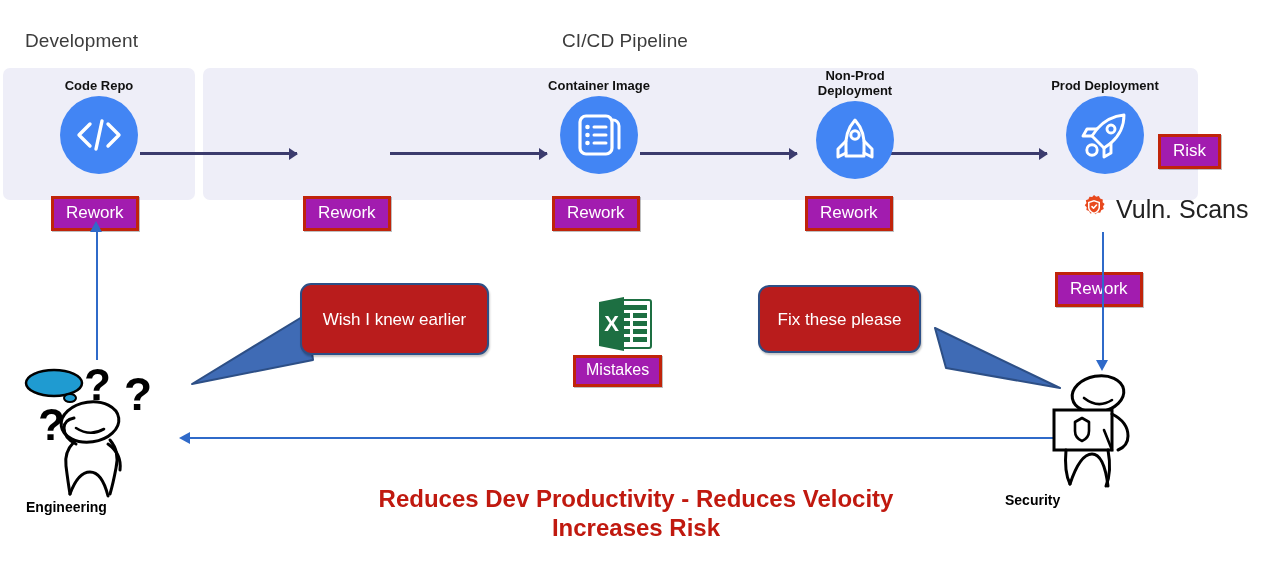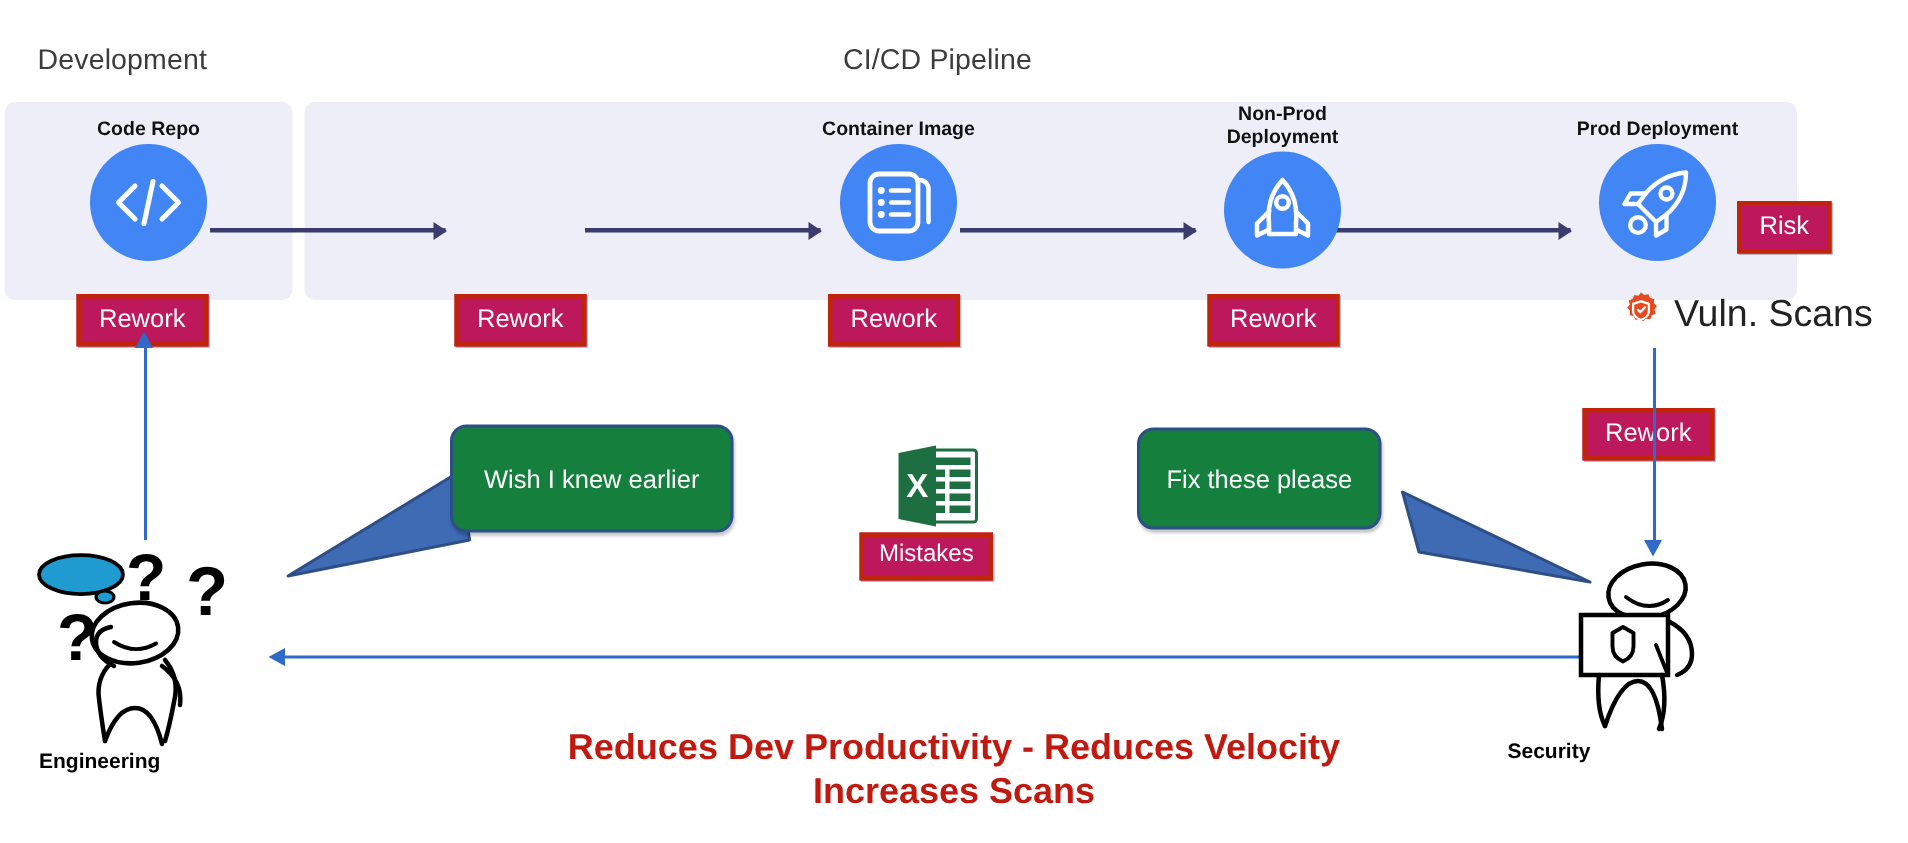--- a/index.html
+++ b/index.html
@@ -64,21 +64,21 @@
     border-bottom:6px solid transparent;
   }
   #flow-0 { left:140px; width:157px; }
   #flow-1 { left:390px; width:157px; }
   #flow-2 { left:640px; width:157px; }
   #flow-3 { left:890px; width:157px; }
 
   
   .badge {
     position:absolute;
-    background:#be185d;
+    background:#a21caf;
     border:3px solid #c0240a;
     color:#ffffff;
     font-size:17px;
     line-height:1;
     padding:5px 12px 7px;
     text-align:center;
     white-space:nowrap;
     box-shadow:1px 1px 0 rgba(0,0,0,.25);
   }
   #badge-rework-0 { left:51px;   top:196px; }
@@ -110,21 +110,21 @@
 
   
   #dn-line { left:1102px; top:232px; height:130px; }
   #dn-head { left:1096px; top:360px; }
 
   
   #fb-line { left:190px; top:437px; width:892px; }
   #fb-head { left:179px; top:432px; }
   .bubble {
     position:absolute;
-    background:#15803d;
+    background:#b91c1c;
     border:2px solid #2d4f86;
     border-radius:11px;
     color:#ffffff;
     font-size:17px;
     line-height:23px;
     text-align:center;
     display:flex; align-items:center; justify-content:center;
     box-shadow:1px 2px 2px rgba(0,0,0,.22);
   }
   #bubble-left  { left:300px; top:283px; width:189px; height:72px; }
@@ -336,15 +336,15 @@
       <path d="M70 78 l-8 -20" fill="none" stroke="#000" stroke-width="2.6" stroke-linecap="round"></path>
 
       <path d="M24 78 q-2 22 4 34" fill="none" stroke="#000" stroke-width="3" stroke-linecap="round"></path>
       <path d="M66 78 q4 22 -2 36" fill="none" stroke="#000" stroke-width="3" stroke-linecap="round"></path>
       <path d="M28 112 q10 -30 22 -30 q12 0 16 32" fill="none" stroke="#000" stroke-width="3" stroke-linecap="round"></path>
     </svg>
   </div>
   <div class="figure-label" id="lbl-sec">Security</div>
 
   <div id="headline">Reduces Dev Productivity -  Reduces Velocity
-Increases Scans</div>
+Increases Risk</div>
 
 </div>
 
 </body></html>

